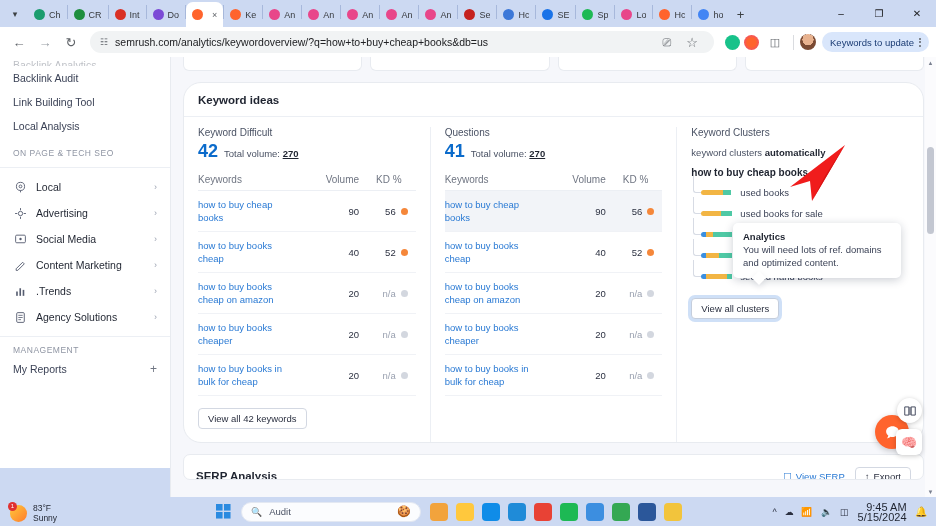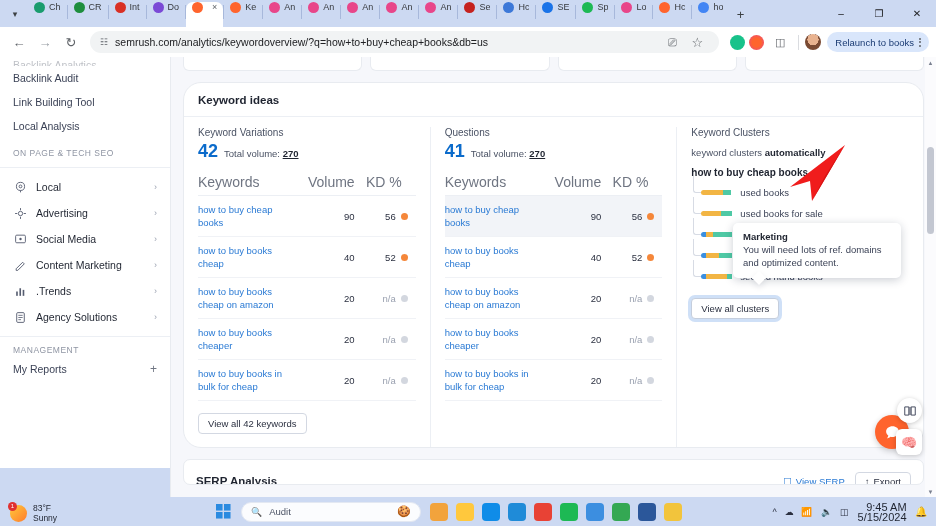--- a/index.html
+++ b/index.html
@@ -15,21 +15,21 @@
   
   .tabstrip {
     height:27px; background:#ccd9f2; display:flex; align-items:flex-end;
     padding-left:2px; position:relative;
   }
   .tab-chevron{
     width:26px;height:27px;display:flex;align-items:center;justify-content:center;
     color:#3c4043;font-size:9px;
   }
   .tab {
-    height:25px; display:flex; gap:4px;
+    height:25px; display:flex; align-items:center; gap:4px;
     padding:0 6px; margin:0 0px; border-radius:7px 7px 0 0;
     font-size:9px; color:#36393d; white-space:nowrap; position:relative;
     max-width:52px;
   }
   .tab.active { background:#ffffff; max-width:60px; }
   .tab .favicon { width:11px;height:11px;border-radius:2px;flex:0 0 auto;
     display:flex;align-items:center;justify-content:center;font-size:7px;color:#fff;}
   .tab .tlabel{overflow:hidden;text-overflow:clip;white-space:nowrap;}
   .tab .tclose{font-size:9px;color:#5f6368;margin-left:1px;}
   .tabsep{width:1px;height:14px;background:#a7b8db;align-self:center;margin-bottom:5px;}
@@ -88,21 +88,21 @@
   .card-sep{height:1px;background:#eceff4;}
   .cols{display:flex;padding:10px 0 0;}
   .col{flex:1;padding:0 14px;position:relative;}
   .col + .col{border-left:1px solid #eceff4;}
   .col-head{font-size:10px;color:#4a5264;padding-bottom:4px;}
   .col-num{display:flex;align-items:baseline;gap:6px;padding-bottom:10px;}
   .col-num .big{font-size:18px;color:#0b6bcb;font-weight:bold;line-height:18px;}
   .col-num .sub{font-size:9.5px;color:#4a5264;}
   .col-num .sub b{color:#1f2430;text-decoration:underline;}
   table{width:100%;border-collapse:collapse;}
-  th{font-size:14px;color:#6f7582;font-weight:normal;text-align:left;
+  th{font-size:10px;color:#6f7582;font-weight:normal;text-align:left;
     padding:4px 0 5px;border-bottom:1px solid #eceff4;}
   th.num{text-align:right;padding-right:4px;}
   th.kd{text-align:right;padding-right:14px;}
   td{font-size:9.5px;padding:7px 0;border-bottom:1px solid #f0f2f6;vertical-align:middle;}
   td.kw a{color:#2a7ad4;text-decoration:none;line-height:13px;display:block;max-width:96px;}
   td.num{text-align:right;color:#2b3040;padding-right:4px;width:34px;}
   td.kd{text-align:right;color:#2b3040;padding-right:8px;white-space:nowrap;}
   td.kd .dot{display:inline-block;width:7px;height:7px;border-radius:50%;margin-left:5px;
     vertical-align:middle;}
   td.kd.na{color:#9aa1b0;}
@@ -297,21 +297,21 @@
       </span>
     </div>
     <div class="ext-icons">
       <span class="ext-dot" style="background:#18c28a;"></span>
       <span class="ext-dot" style="background:radial-gradient(circle,#ff642d 40%,#e8468a 100%);"></span>
       <span class="tbtn" style="font-size:11px;">◫</span>
     </div>
     <span style="width:1px;height:15px;background:#dadce0;margin:0 4px;"></span>
     <span class="avatar"></span>
     <div class="relaunch">
-      <span>Relaunch to books</span>
+      <span>Keywords to update</span>
       <span class="kebab">
           <i></i>
           <i></i>
           <i></i>
         </span>
     </div>
   </div>
 
   <div class="page">
 
@@ -405,21 +405,21 @@
         <div class="topcard"></div>
       </div>
 
       <div class="card">
         <div class="card-title">Keyword ideas</div>
         <div class="card-sep"></div>
 
         <div class="cols">
 
           <div class="col">
-            <div class="col-head">Keyword Variations</div>
+            <div class="col-head">Keyword Difficult</div>
             <div class="col-num">
               <span class="big">42</span>
               <span class="sub"><span>Total volume:</span>
                 <b>270</b></span>
             </div>
             <table>
               <thead>
                   <tr>
                 <th>Keywords</th>
                 <th class="num">Volume</th>
@@ -566,21 +566,21 @@
                     <i style="background: rgb(79, 201, 165); width: 5px;"></i>
                   </span>
                   <span class="cl-label">second hand books</span>
                 </div>
               </div>
             <div class="cl-btn">View all clusters</div>
           </div>
         </div>
 
         <div class="tooltip">
-          <div class="tt-title">Marketing</div>
+          <div class="tt-title">Analytics</div>
           <div class="tt-body">You will need lots of ref. domains and optimized content.</div>
         </div>
       </div>
 
       <svg class="arrow" viewBox="0 0 70 62">
         <path d="M63 2 L30 58 L28 38 L8 44 Z" fill="#f01c1c"></path>
         <path d="M63 2 L30 58 L43 33 Z" fill="#d61414"></path>
       </svg>
 
       <div class="botcard">

